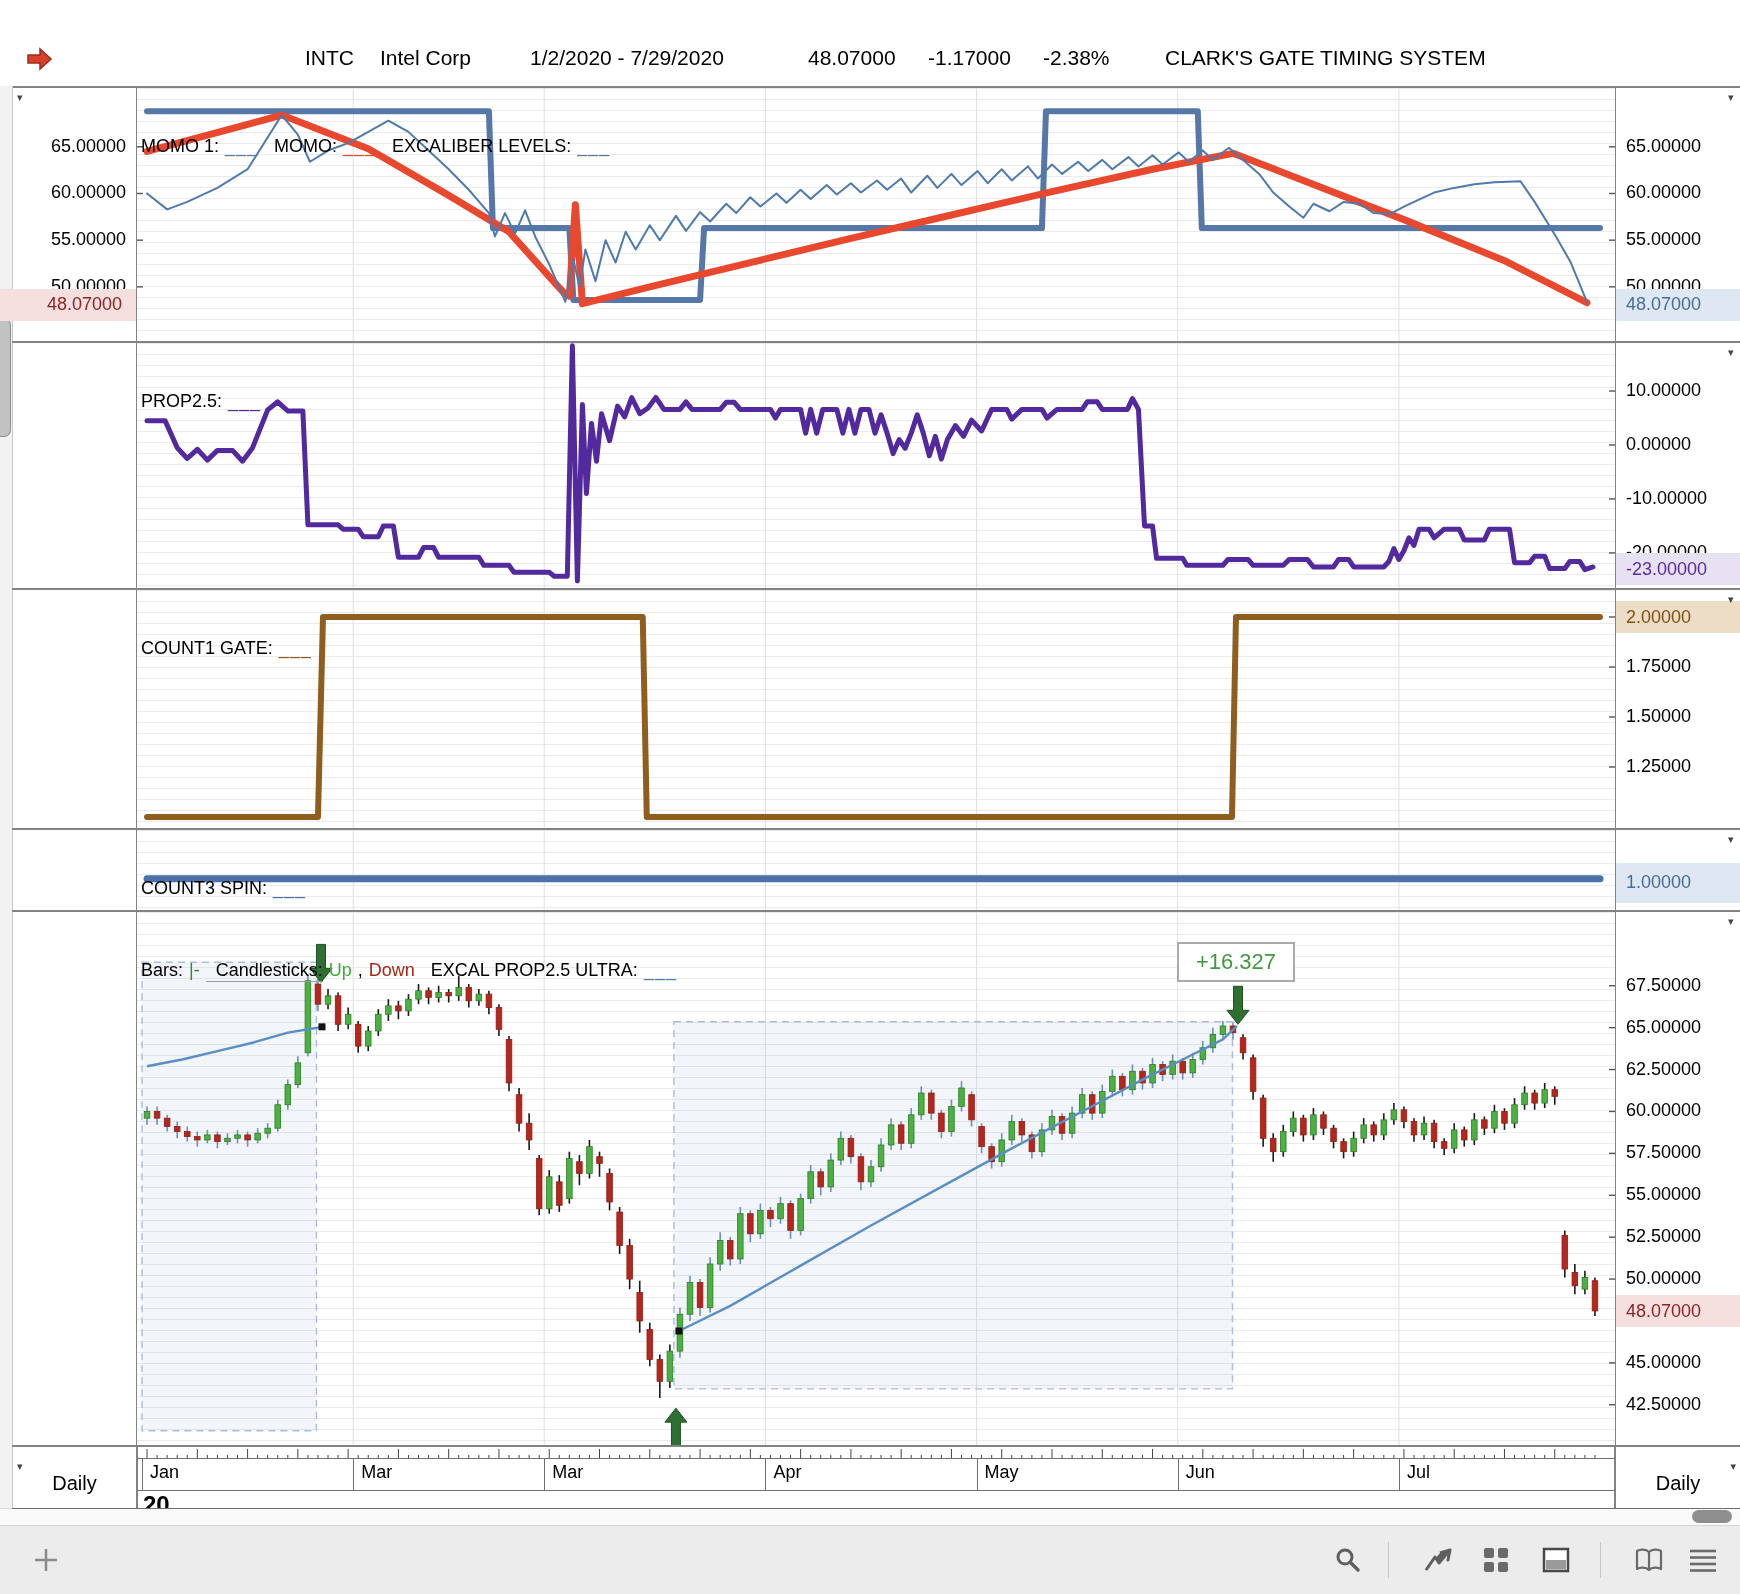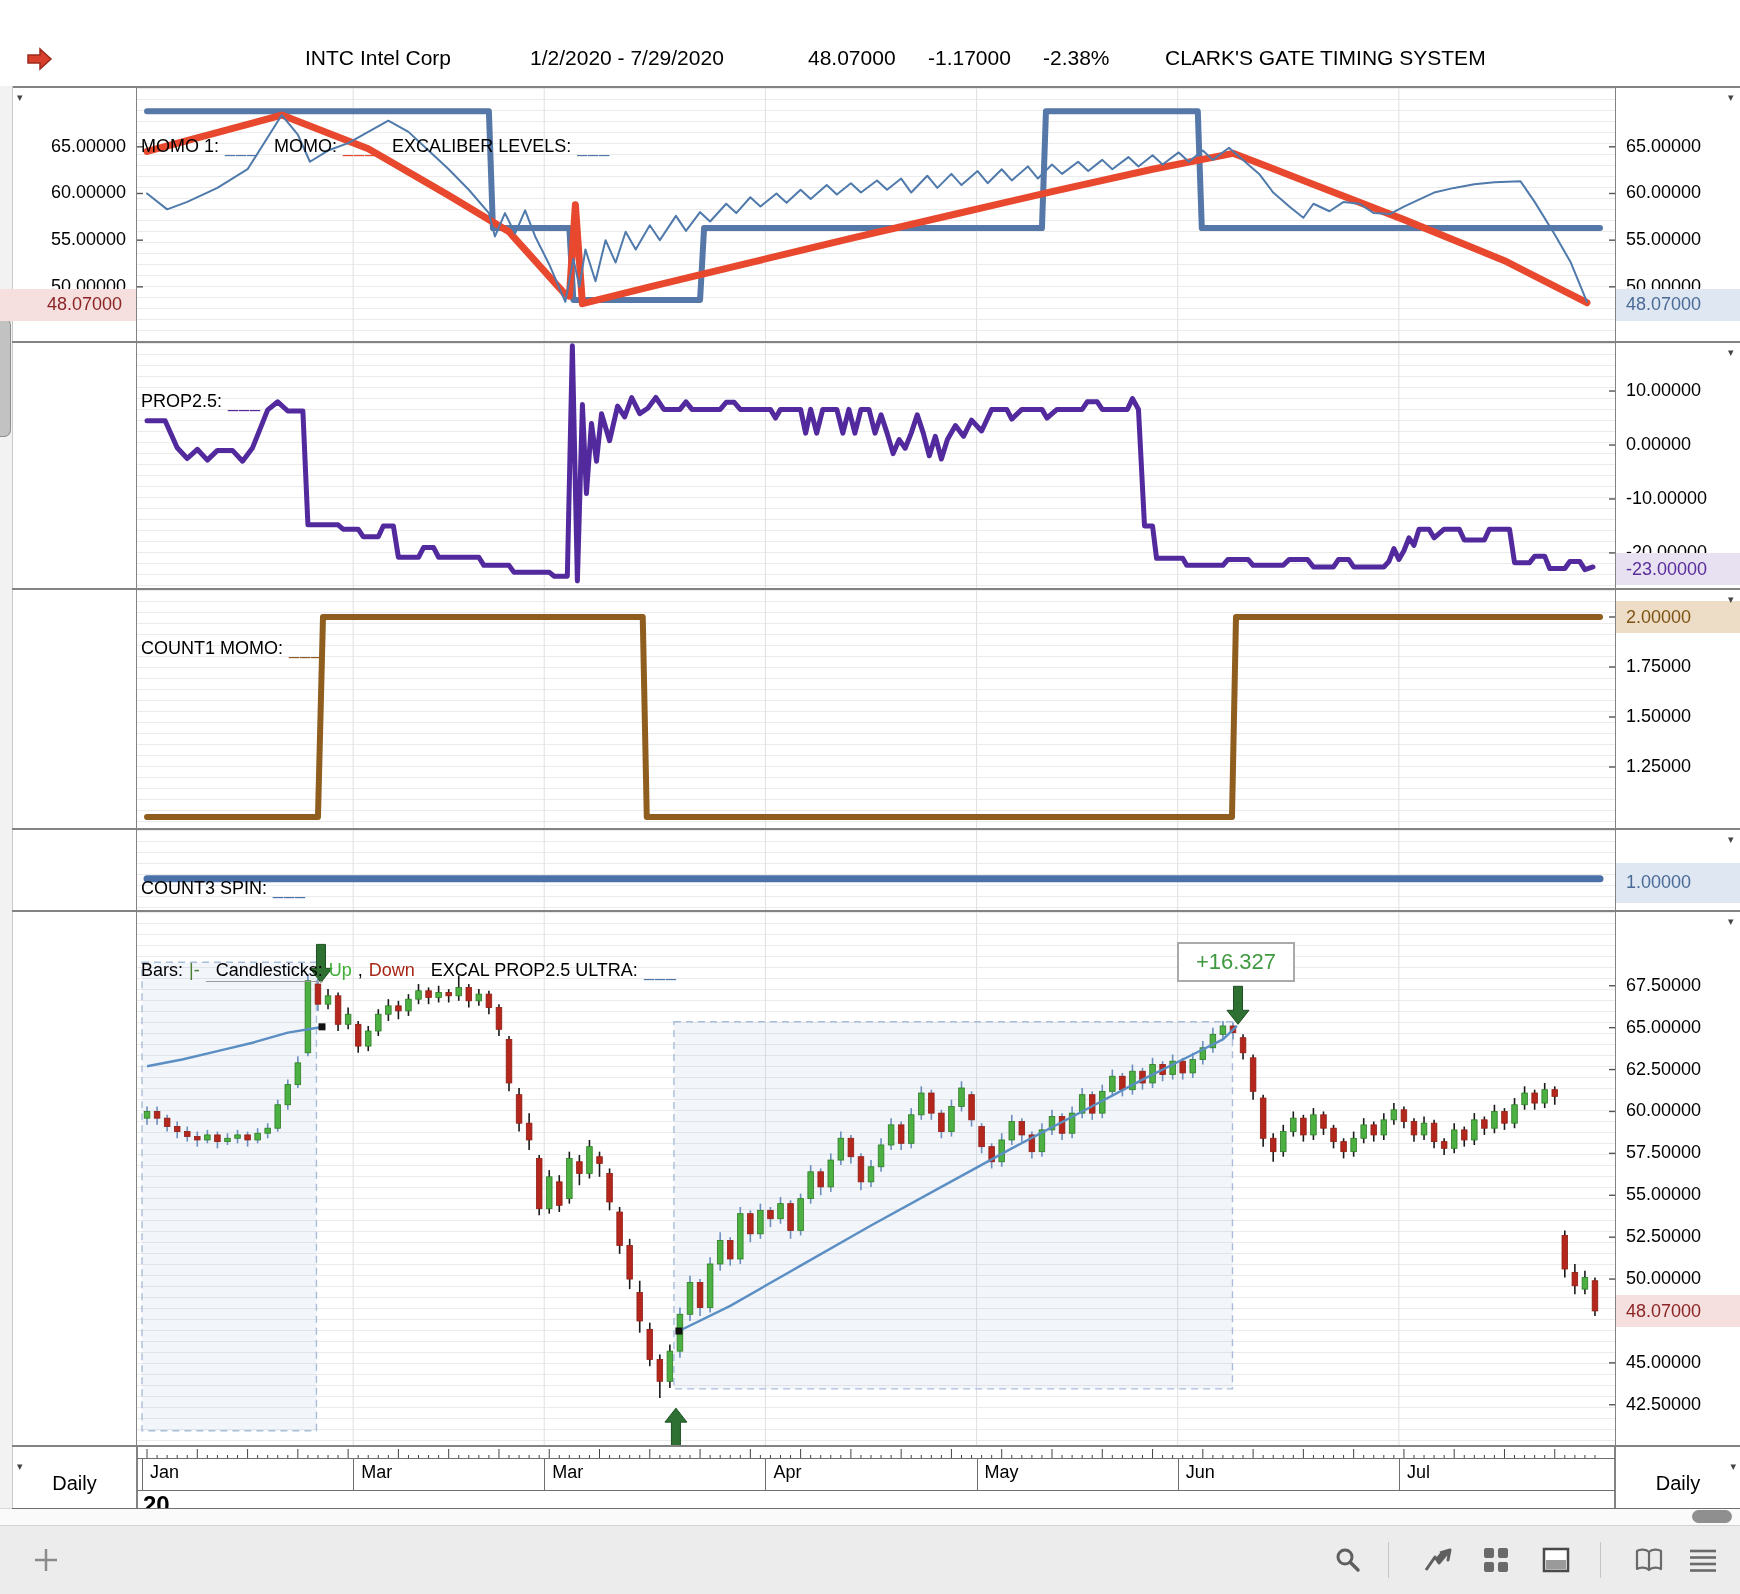--- a/index.html
+++ b/index.html
@@ -50,21 +50,21 @@
 <div id="app">
 
 
   <div class="abs" id="header">
     <span id="hdr-arrow">
       <svg width="30" height="30" viewBox="0 0 30 30">
         <path d="M4 11 L16 11 L16 5 L27 15 L16 25 L16 19 L4 19 Z" fill="#d8402c" stroke="#9c2a1c" stroke-width="1.5"></path>
       </svg>
     </span>
     <span class="htext" style="left:305px">INTC</span>
-    <span class="htext" style="left:360px">Intel Corp</span>
+    <span class="htext" style="left:380px">Intel Corp</span>
     <span class="htext" style="left:530px">1/2/2020 - 7/29/2020</span>
     <span class="htext" style="left:808px">48.07000</span>
     <span class="htext" style="left:928px">-1.17000</span>
     <span class="htext" style="left:1043px">-2.38%</span>
     <span class="htext" style="left:1165px">CLARK'S GATE TIMING SYSTEM</span>
   </div>
 
   <div class="abs hdiv" style="top:86px"></div>
   <div class="abs" id="left-strip"></div>
   <div class="abs" id="drawer-tab"></div>
@@ -138,21 +138,21 @@
           <line x1="839.5793103448276" x2="839.5793103448276" y1="0" y2="238" stroke="#e0e0e0" stroke-width="1"></line>
           <line x1="1040.6827586206896" x2="1040.6827586206896" y1="0" y2="238" stroke="#e0e0e0" stroke-width="1"></line>
           <line x1="1261.896551724138" x2="1261.896551724138" y1="0" y2="238" stroke="#e0e0e0" stroke-width="1"></line>
           <polyline points="10.027586206896551,226.99999999999997 180.96551724137933,226.99999999999997 185.99310344827586,26.99999999999996 505.74758620689653,26.99999999999996 509.7696551724138,226.99999999999997 1094.9806896551725,226.99999999999997 1099.0027586206897,26.99999999999996 1463,26.99999999999996" fill="none" stroke="#8f5e1f" stroke-width="6" stroke-linejoin="round" stroke-linecap="round"></polyline>
           <line x1="1472" x2="1478" y1="26.99999999999996" y2="26.99999999999996" stroke="#555" stroke-width="1.4"></line>
           <line x1="1472" x2="1478" y1="76.99999999999996" y2="76.99999999999996" stroke="#555" stroke-width="1.4"></line>
           <line x1="1472" x2="1478" y1="126.99999999999997" y2="126.99999999999997" stroke="#555" stroke-width="1.4"></line>
           <line x1="1472" x2="1478" y1="176.99999999999994" y2="176.99999999999994" stroke="#555" stroke-width="1.4"></line>
         </svg>
       </div>
-      <div class="legend" style="left: 141px; top: 593px;"><span style="color: rgb(0, 0, 0);">COUNT1 MOMO:</span><span style="color: rgb(143, 94, 31); letter-spacing: 1px;">___</span></div>
+      <div class="legend" style="left: 141px; top: 593px;"><span style="color: rgb(0, 0, 0);">COUNT1 GATE:</span><span style="color: rgb(143, 94, 31); letter-spacing: 1px;">___</span></div>
       <div class="tick-label" style="left: 1626px; top: 606px;">2.00000</div>
       <div class="tick-label" style="left: 1626px; top: 656px;">1.75000</div>
       <div class="tick-label" style="left: 1626px; top: 706px;">1.50000</div>
       <div class="tick-label" style="left: 1626px; top: 756px;">1.25000</div>
       <div class="badge" style="left: 1616px; width: 124px; top: 601px; height: 32px; background: rgb(237, 221, 198); color: rgb(125, 82, 21); justify-content: flex-start; padding-left: 10px; padding-right: 0px; box-sizing: border-box;">2.00000</div>
       <div class="tri" style="left: 1728px; top: 594px;">▾</div>
       <div class="abs hdiv" style="top: 828px; position: absolute;"></div>
       <div class="abs panel" style="top: 830px; height: 80px;">
         <svg width="1478" height="80" viewBox="0 0 1478 80">
           <line x1="216.15862068965518" x2="216.15862068965518" y1="0" y2="80" stroke="#e0e0e0" stroke-width="1"></line>

